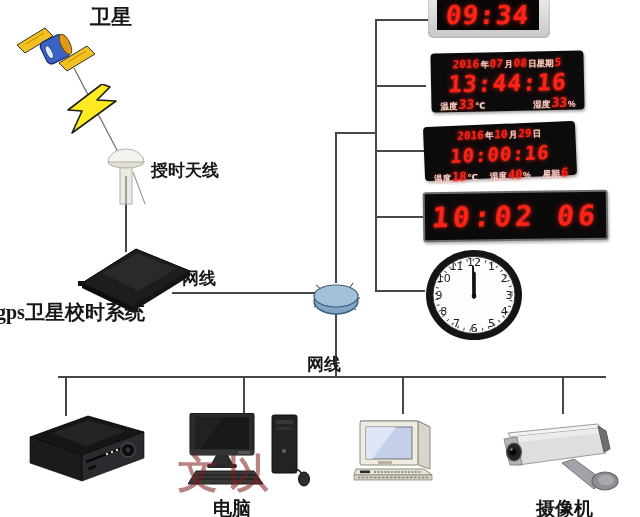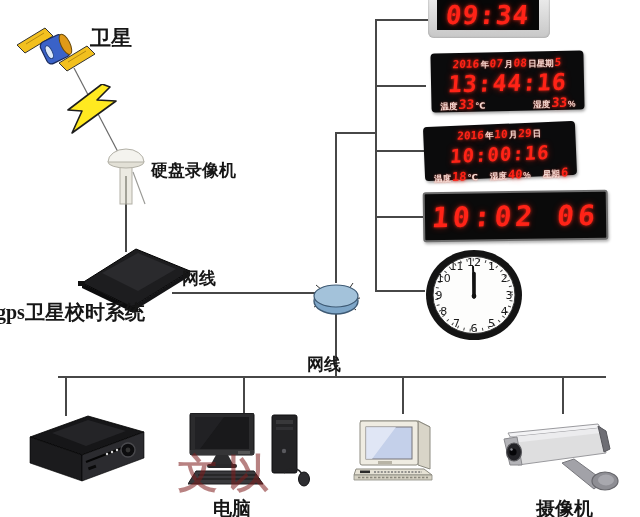--- a/index.html
+++ b/index.html
@@ -4,21 +4,21 @@
 <style>
   html,body{margin:0;padding:0;background:#fff;}
   #stage{position:relative;width:640px;height:517px;background:#ffffff;overflow:hidden;
          font-family:"Liberation Serif","DejaVu Serif",serif;}
   .lbl{position:absolute;font-weight:bold;color:#161616;white-space:nowrap;}
   .hline,.vline{position:absolute;background:#474747;}
   .hline{height:2px;}
   .vline{width:2px;}
 
   
-  #lbl-satellite{left:90px;top:3px;font-size:21px;margin-top:21px;}
+  #lbl-satellite{left:90px;top:3px;font-size:21px;}
   #lbl-antenna{left:151px;top:159px;font-size:17px;}
   #lbl-gps{left:-4px;top:299px;font-size:20px;}
   #lbl-cable-top{left:182px;top:267px;font-size:17px;}
   #lbl-switch{left:254px;top:261px;font-size:21px;}
   #lbl-cable-bottom{left:307px;top:353px;font-size:17px;}
   #lbl-dvr{left:28px;top:487px;font-size:19px;}
   #lbl-computer{left:213px;top:496px;font-size:19px;}
   #lbl-netdev{left:344px;top:484px;font-size:17px;}
   #lbl-camera{left:536px;top:496px;font-size:19px;}
 
@@ -302,21 +302,21 @@
     <ellipse cx="14" cy="33" rx="7.5" ry="9" fill="#232327" stroke="#5a5a5e" stroke-width="1.2"></ellipse>
     <circle cx="13" cy="33" r="3.6" fill="#050507"></circle>
     <circle cx="11.5" cy="30.5" r="1.2" fill="#8a8a92"></circle>
     <polygon points="98,7 106,12 110,30 104,33" fill="#6e6e74" stroke="#55555a" stroke-width="1"></polygon>
     <polygon points="62,44 74,40 104,62 94,70" fill="#a2a2a8" stroke="#77777c" stroke-width="1"></polygon>
     <ellipse cx="105" cy="62" rx="13" ry="9" fill="#8e8e94" stroke="#66666b" stroke-width="1.2"></ellipse>
     <ellipse cx="106" cy="61" rx="8" ry="5.4" fill="#a8a8ae"></ellipse>
   </svg>
 
   <div class="lbl" id="lbl-satellite">卫星</div>
-  <div class="lbl" id="lbl-antenna">硬盘录像机</div>
+  <div class="lbl" id="lbl-antenna">授时天线</div>
   <div class="lbl" id="lbl-gps">gps卫星校时系统</div>
   <div class="lbl" id="lbl-cable-top">网线</div>
   <div class="lbl" id="lbl-cable-bottom">网线</div>
   <div class="lbl" id="lbl-computer">电脑</div>
   <div class="lbl" id="lbl-camera">摄像机</div>
 
   <div id="watermark">文以</div>
 
 </div>
 

